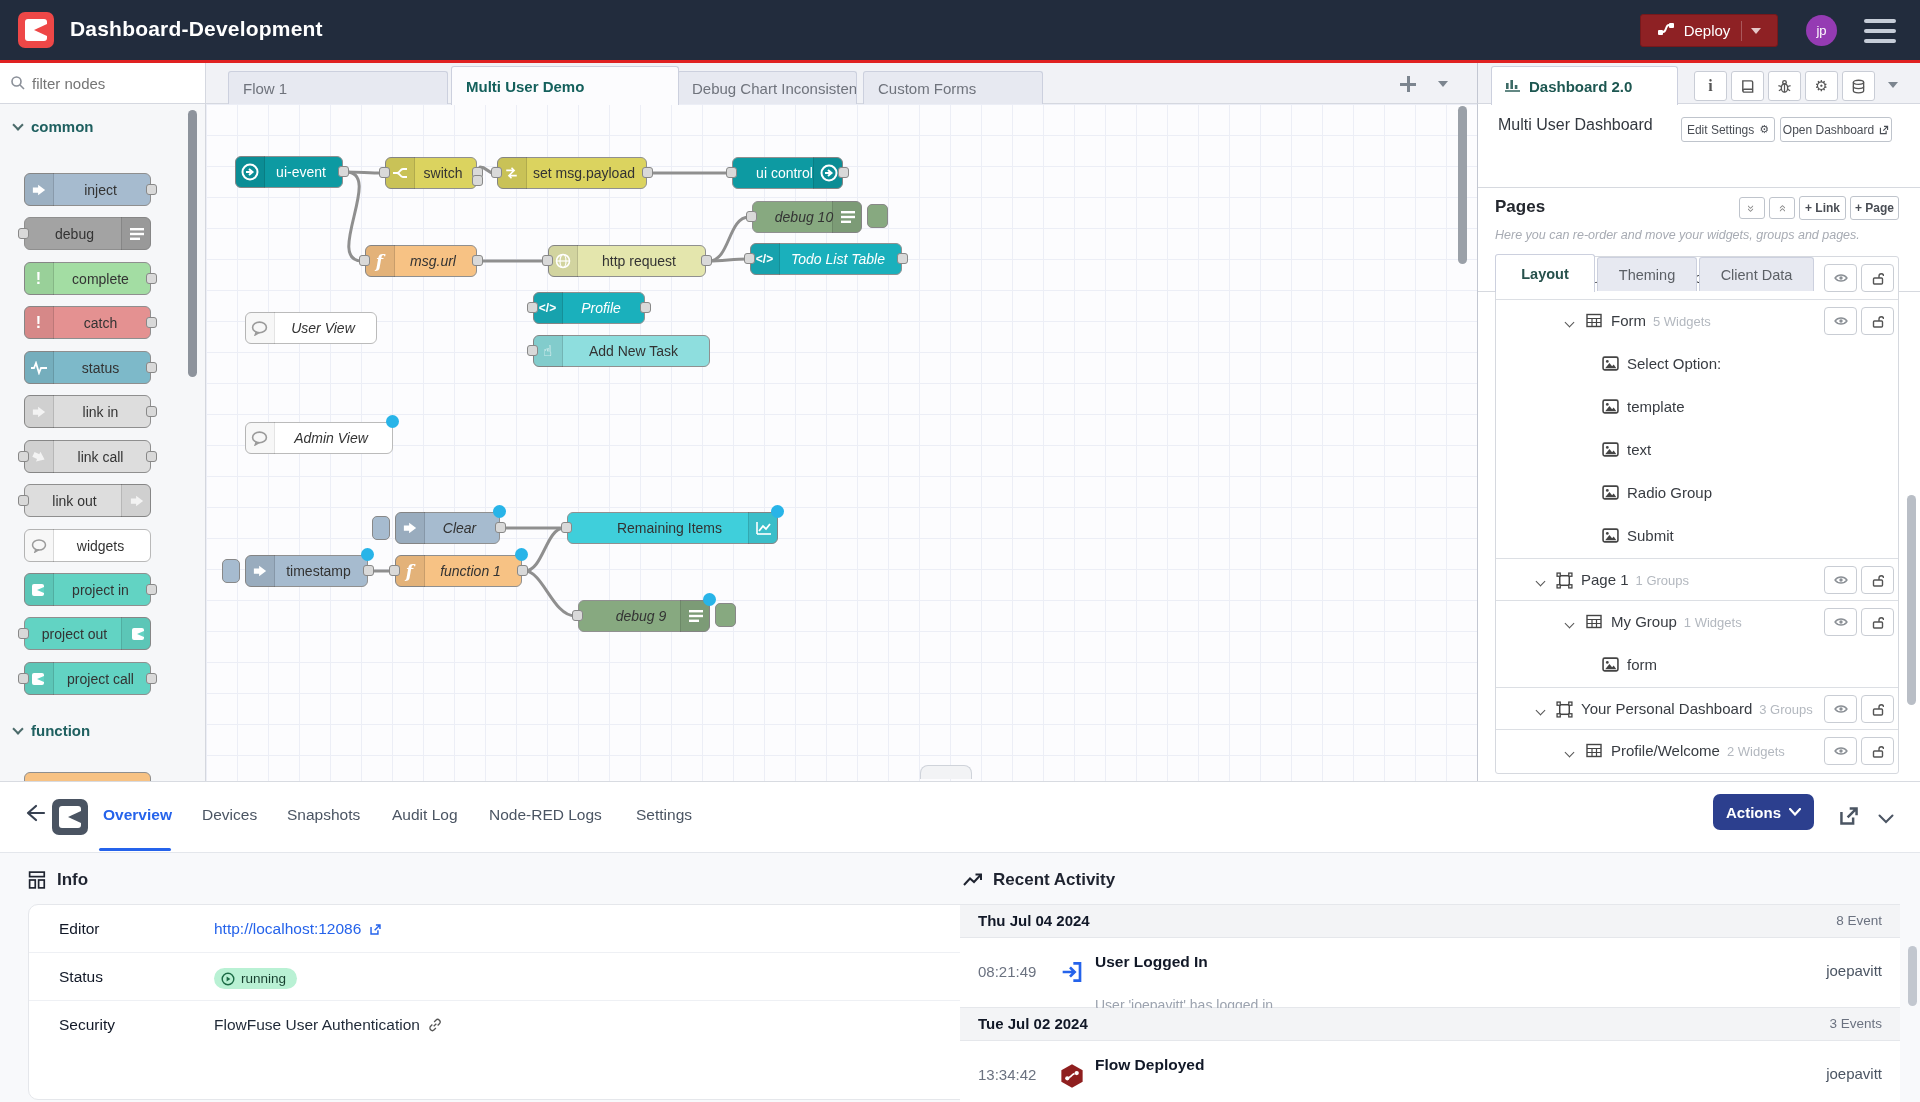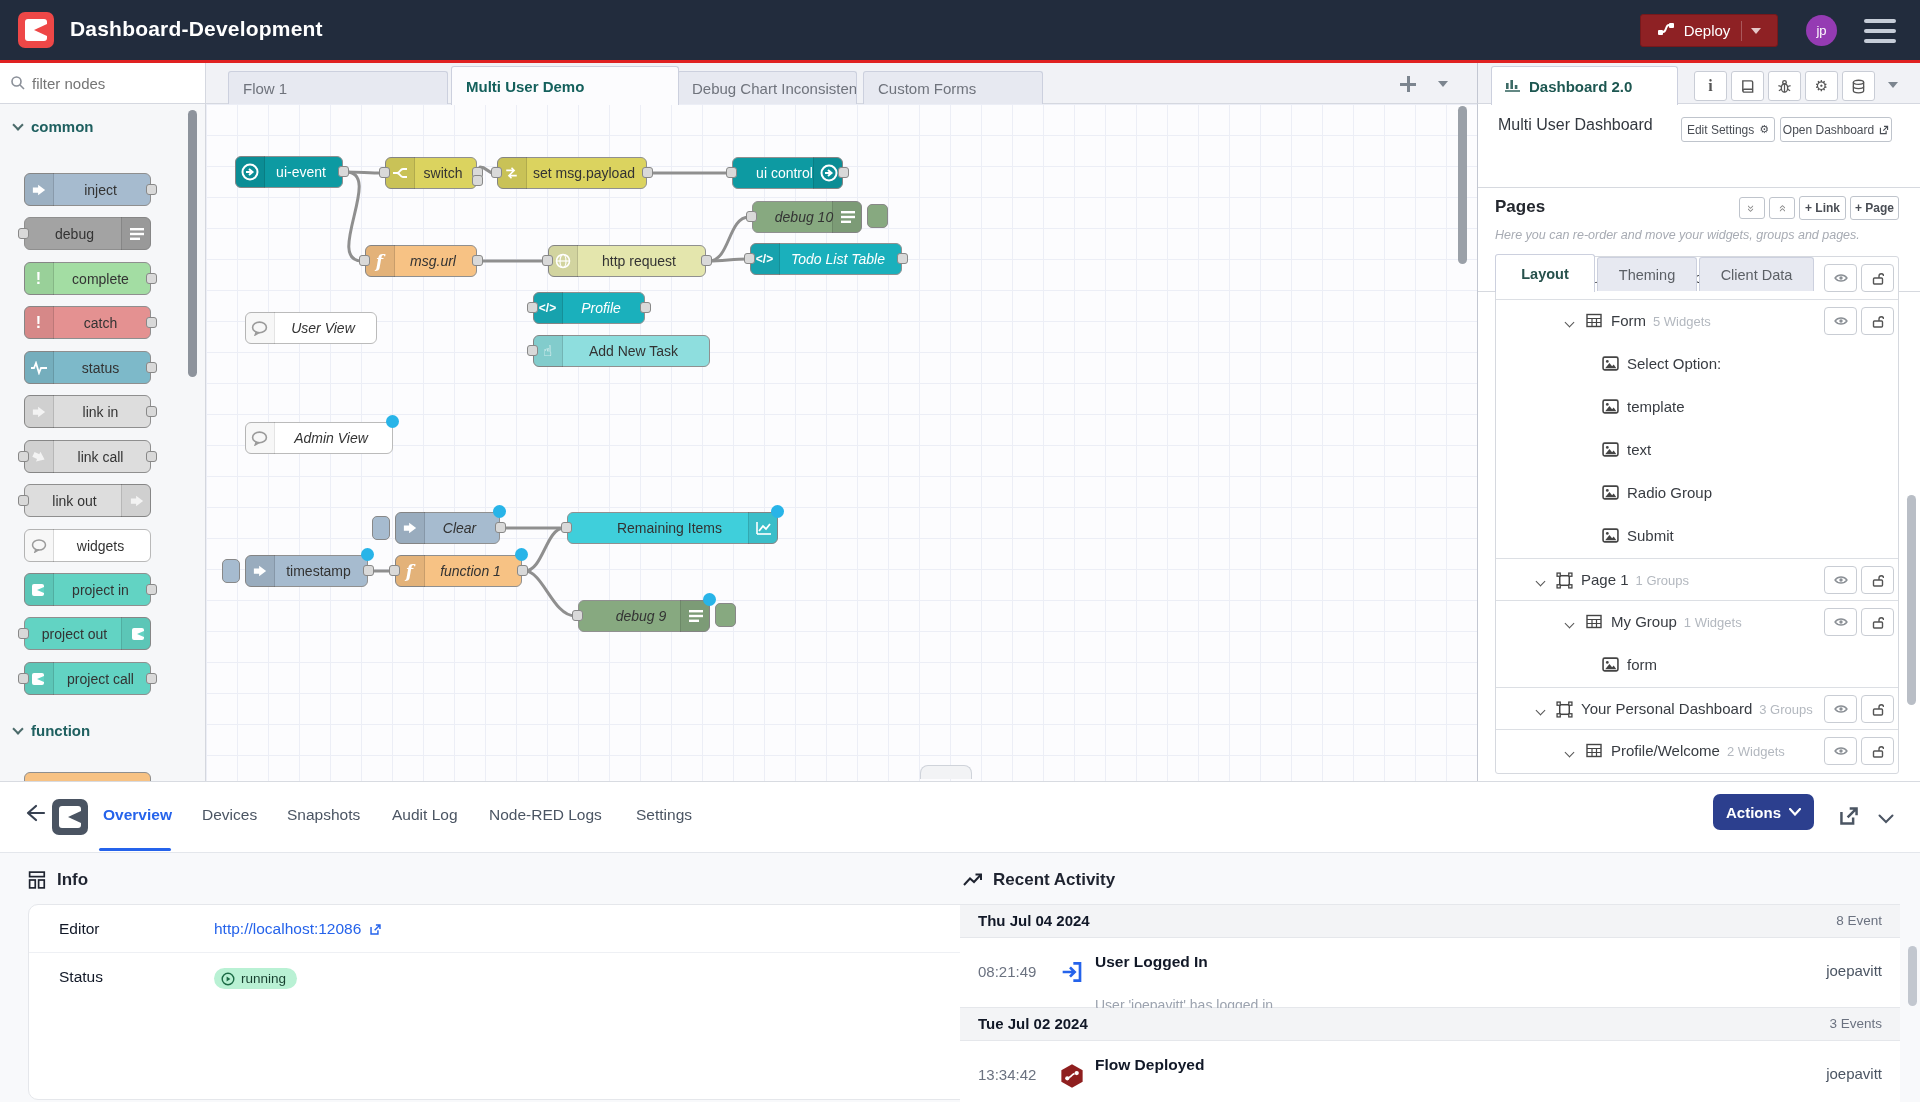--- a/index.html
+++ b/index.html
@@ -835,20 +835,31 @@
       <span class="cval">
           <span class="pill">
         <svg width="14" height="14" viewBox="0 0 14 14">
               <circle cx="7" cy="7" r="5.8" fill="none" stroke="#1b6b45" stroke-width="1.4"></circle>
               <path d="M5.6 4.6 L9.4 7 L5.6 9.4 Z" fill="#1b6b45"></path>
             </svg>
         <span>running</span>
           </span>
         </span>
     </div>
+    <div class="crow">
+      <span class="clabel">Security</span>
+      <span class="cval">
+          <span>FlowFuse User Authentication</span>
+        <svg width="14" height="14" viewBox="0 0 16 16">
+            <path d="M6.5 9.5 L9.5 6.5" stroke="#555" stroke-width="1.5"></path>
+            <path d="M7 4.5 L9 2.5 a2.8 2.8 0 0 1 4 4 L11 8.5" fill="none" stroke="#555" stroke-width="1.5"></path>
+            <path d="M9 11.5 L7 13.5 a2.8 2.8 0 0 1 -4 -4 L5 7.5" fill="none" stroke="#555" stroke-width="1.5"></path>
+          </svg>
+        </span>
+    </div>
   </div>
 
   <div class="sec-h" style="left:963px;top:88px;">
     <svg width="20" height="16" viewBox="0 0 20 16">
         <path d="M1 13 L7 6.5 L11 10 L18 2.5" stroke="#1f2430" stroke-width="2" fill="none"></path>
         <path d="M12.5 2.5 H18 V8" stroke="#1f2430" stroke-width="2" fill="none"></path>
       </svg>
     <span>Recent Activity</span>
   </div>
   <div class="alist">

